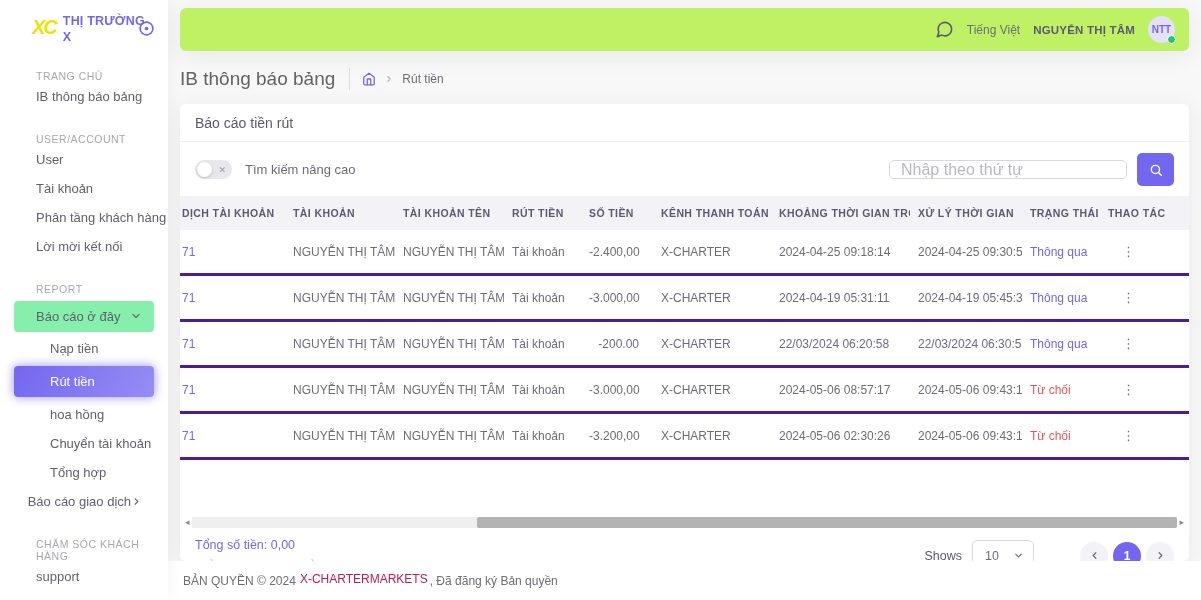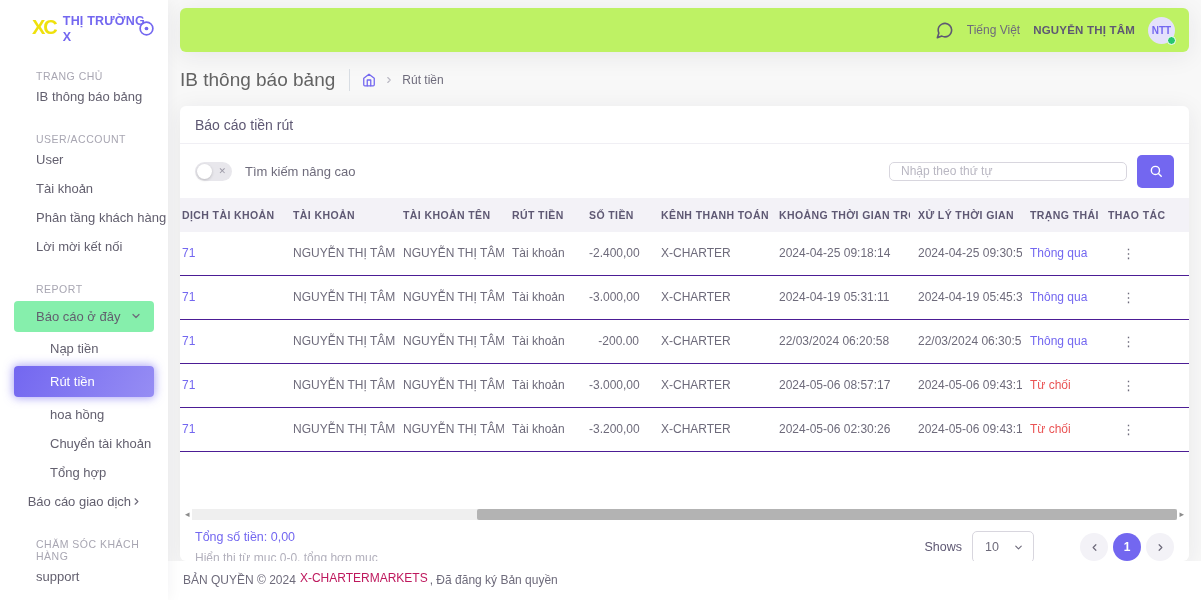--- a/index.html
+++ b/index.html
@@ -3,21 +3,21 @@
 <meta charset="utf-8">
 <style>
   * { margin:0; padding:0; box-sizing:border-box; }
   html,body { width:1201px; height:600px; overflow:hidden; }
   body { font-family:"Liberation Sans", sans-serif; background:#ffffff; color:#6e6b7b; }
   .app { display:flex; width:100%; height:100%; }
 
   
   .sidebar { width:168px; background:#fff; box-shadow:0 0 16px rgba(34,41,47,.06); z-index:3; flex-shrink:0; }
   .logo-row { display:flex; align-items:flex-start; gap:7px; padding:13px 10px 0 32px; position:relative; }
-  .logo-mark { font-size:20px; font-weight:900; color:#efe10c; letter-spacing:-2px; line-height:1; padding-top:4px; }
+  .logo-mark { font-size:20px; font-weight:900; font-style:italic; color:#efe10c; letter-spacing:-2px; line-height:1; padding-top:4px; }
   .brand-title { font-size:12.5px; font-weight:700; color:#7367f0; line-height:1.3; letter-spacing:.2px; }
   .collapse-icon { position:absolute; right:13px; top:20px; line-height:0; cursor:pointer; }
   .nav-label { margin-top:22px; padding-left:36px; font-size:10.5px; color:#a8a6b2; letter-spacing:.5px; }
   .nav-label.first { margin-top:24px; }
   .nav-item { padding:7px 0 7px 36px; font-size:13px; color:#625f6e; cursor:pointer; white-space:nowrap; }
   .nav-item.sub { padding-left:50px; }
   .nav-group { margin:6px 14px 2px; border-radius:4px; background:#86efac; padding:8px 12px 8px 22px;
                display:flex; justify-content:space-between; align-items:center; font-size:13px; color:#625f6e; cursor:pointer; }
   .nav-item.active-pill { margin:3px 14px; border-radius:4px; padding:8px 0 8px 36px;
                background:linear-gradient(118deg,#7367f0,rgba(115,103,240,.75)); color:#fff;
@@ -42,31 +42,31 @@
   .breadcrumb { display:flex; align-items:center; gap:8px; font-size:12px; color:#6e6b7b; }
 
   .card { margin:10px 12px 0; background:#fff; border-radius:6px; box-shadow:0 4px 24px rgba(34,41,47,.08); overflow:hidden; }
   .card-title { padding:11px 15px 10px; font-size:14px; color:#5e5873; border-bottom:1px solid #f0eff4; }
   .controls-row { display:flex; align-items:center; padding:11px 15px 10px; }
   .switch { position:relative; width:37px; height:19px; border-radius:10px; background:#e8e7ec; cursor:pointer; flex-shrink:0; }
   .switch .knob { position:absolute; left:2px; top:2px; width:15px; height:15px; border-radius:50%; background:#fff; box-shadow:0 1px 3px rgba(0,0,0,.2); }
   .switch .off-mark { position:absolute; right:6px; top:50%; transform:translateY(-50%); font-size:9px; color:#9d9aa7; line-height:1; }
   .switch-label { margin-left:13px; font-size:13px; color:#6e6b7b; }
   .controls-spacer { flex:1; }
-  .search-input { width:238px; height:19px; border:1px solid #d8d6de; border-radius:5px; padding:0 11px; font-size:12px;
+  .search-input { width:238px; height:19px; border:1px solid #d8d6de; border-radius:5px; padding:0 11px; font-size:16px;
                   color:#6e6b7b; outline:none; font-family:"Liberation Sans", sans-serif; background:#fff; }
   .search-input::placeholder { color:#b9b7c2; }
   .search-btn { width:37px; height:33px; margin-left:10px; border:none; border-radius:5px; background:#7367f0; cursor:pointer;
                 display:flex; align-items:center; justify-content:center; }
 
   .table-wrap { width:100%; overflow:hidden; }
   table { width:100%; border-collapse:collapse; table-layout:fixed; }
   th { background:#f3f2f7; font-size:10.5px; font-weight:700; color:#5e5873; letter-spacing:.4px; text-align:left;
        padding:11px 8px; white-space:nowrap; overflow:hidden; }
-  td { font-size:12px; color:#6e6b7b; padding:14px 8px; border-bottom:1px solid #4c1d95; white-space:nowrap; overflow:hidden; }
+  td { font-size:12px; color:#6e6b7b; padding:14px 8px; border-bottom:3px solid #4c1d95; white-space:nowrap; overflow:hidden; }
   th.first, td.first { padding-left:2px; }
   td.link { color:#7367f0; cursor:pointer; }
   th.num { text-align:left; }
   td.num { text-align:right; padding-right:14px; }
   td.status.approved { color:#7367f0; }
   td.status.rejected { color:#ea5455; }
   td.action { text-align:left; padding-left:22px; color:#6e6b7b; font-size:13px; cursor:pointer; }
 
   .table-spacer { height:56px; }
   .hscrollbar { display:flex; align-items:center; margin:0 3px; height:13px; }

